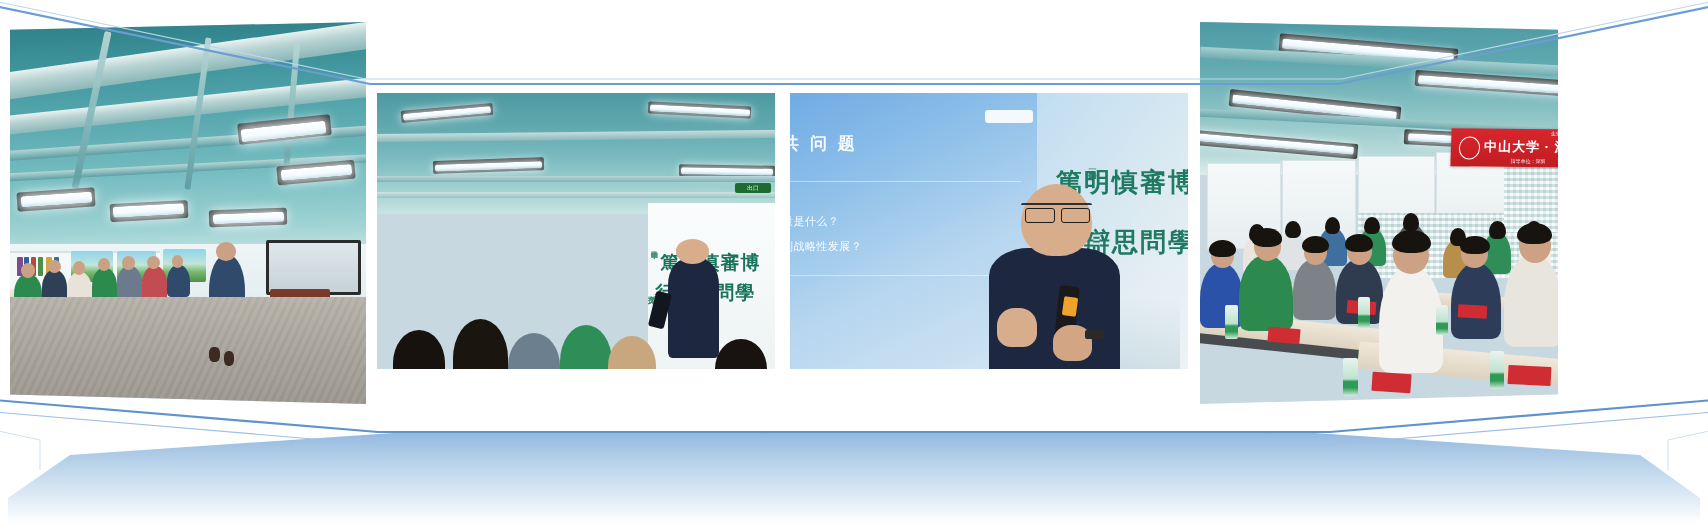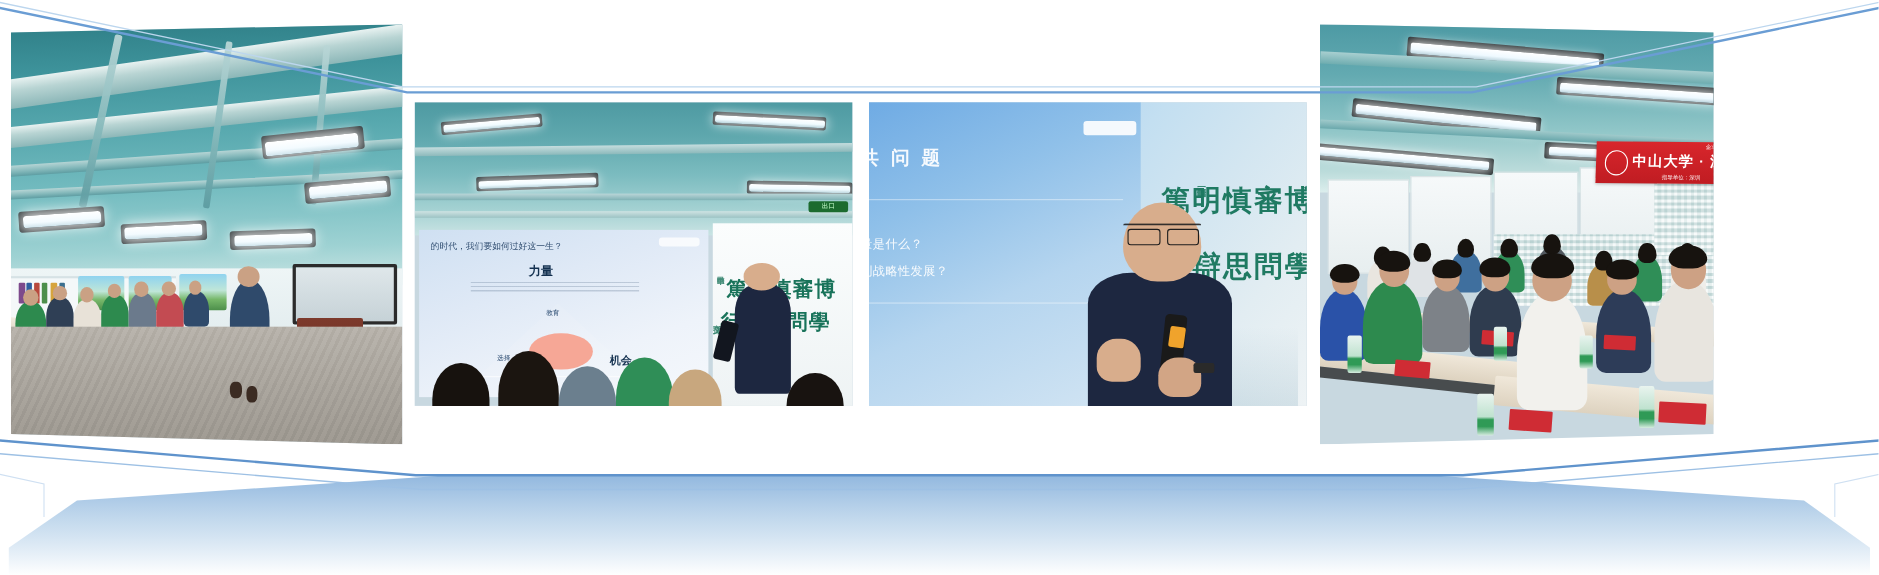--- a/index.html
+++ b/index.html
@@ -212,34 +212,20 @@
       <div class="p2-tube" style="left:14.5%;top:25.3%;width:27%;height:2.6%;transform:rotate(-2deg);"></div>
       <div class="p2-tubebox" style="left:76%;top:26%;width:24%;height:4.4%;transform:rotate(1deg);"></div>
       <div class="p2-tube" style="left:76.5%;top:27.2%;width:23%;height:2.4%;transform:rotate(1deg);"></div>
 
       <div class="lay" style="left:0;top:14%;width:100%;height:3%;background:linear-gradient(180deg,#c5ddde,#8cb9bb);transform:rotate(-0.6deg);"></div>
       <div class="lay" style="left:0;top:30%;width:100%;height:2.4%;background:linear-gradient(180deg,#bad6d8,#7fb1b4);"></div>
       <div class="lay" style="left:0;top:36%;width:100%;height:2%;background:linear-gradient(180deg,#cfe3e3,#9cc3c4);"></div>
 
       <div class="p2-exit" style="left:90%;top:32.5%;width:9%;height:3.8%;">出口</div>
 
-      <div class="p2-screen">
-        <div style="position:absolute;left:4%;top:6%;width:92%;font-size:8px;color:#1f3e63;opacity:.9;white-space:nowrap;overflow:hidden;">的时代，我们要如何过好这一生？</div>
-        <div style="position:absolute;left:38%;top:20%;font-size:11px;font-weight:700;color:#13304f;">力量</div>
-        <div style="position:absolute;left:18%;top:29%;width:58%;height:8%;
-             background:repeating-linear-gradient(0deg,rgba(30,60,95,.20) 0 1px,transparent 1px 4px);"></div>
-        <div class="p2-tri" style="left:20%;top:44%;width:56%;height:44%;border-bottom:1px solid rgba(255,255,255,.8);
-             clip-path:polygon(50% 0,100% 100%,0 100%);background:rgba(255,255,255,.10);border-left:0;border-right:0;"></div>
-        <div style="position:absolute;left:50%;top:44%;width:1px;height:44%;background:transparent;"></div>
-        <div class="p2-circle" style="left:38%;top:62%;width:22%;height:22%;"></div>
-        <div style="position:absolute;left:66%;top:74%;font-size:10px;font-weight:700;color:#13304f;">机会</div>
-        <div style="position:absolute;left:44%;top:47%;font-size:6px;color:#2a4a70;">教育</div>
-        <div style="position:absolute;left:27%;top:74%;font-size:6px;color:#2a4a70;">选择</div>
-        <div class="p3-logo" style="right:3%;top:5%;width:14%;height:5%;opacity:.85;"></div>
-      </div>
 
       <div class="p2-wb">
         <div class="p2-cal" style="left:10%;top:28%;font-size:19px;letter-spacing:1px;white-space:nowrap;">篤明慎審博</div>
         <div class="p2-cal" style="left:6%;top:46%;font-size:19px;letter-spacing:1px;white-space:nowrap;">行辯思問學</div>
         <div class="p2-cal" style="left:1%;top:26%;font-size:7px;writing-mode:vertical-rl;opacity:.8;">中華民</div>
         <div class="p2-cal" style="left:-2%;top:52%;font-size:8px;writing-mode:vertical-rl;opacity:.85;">孫文</div>
       </div>
 
       <div class="lay" style="left:73%;top:60%;width:13%;height:36%;background:#1d2740;border-radius:34% 34% 8% 8%/26% 26% 6% 6%;"></div>
       <div class="lay" style="left:75%;top:53%;width:8.5%;height:9%;background:#d8ad8c;border-radius:50%;"></div>

